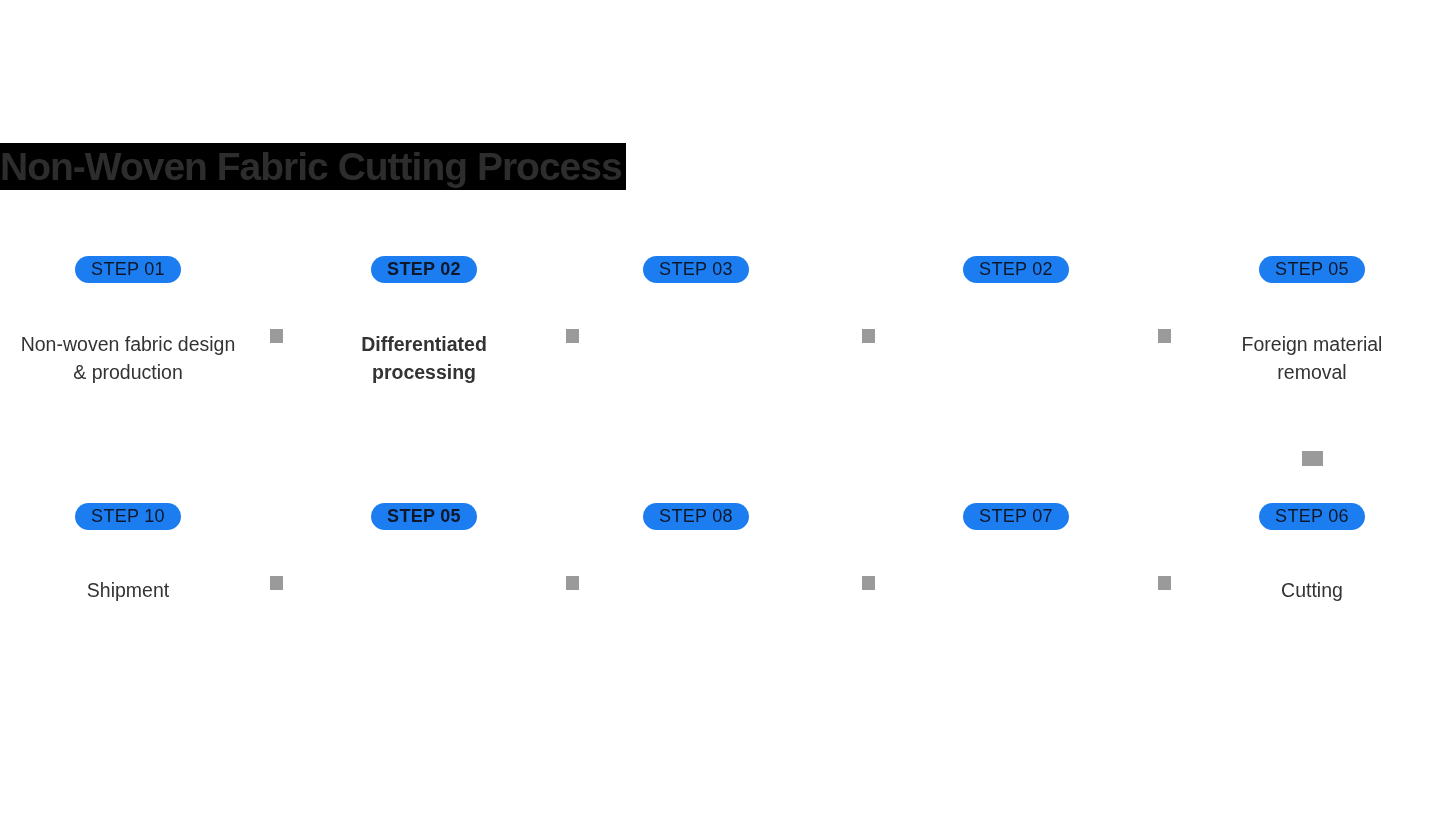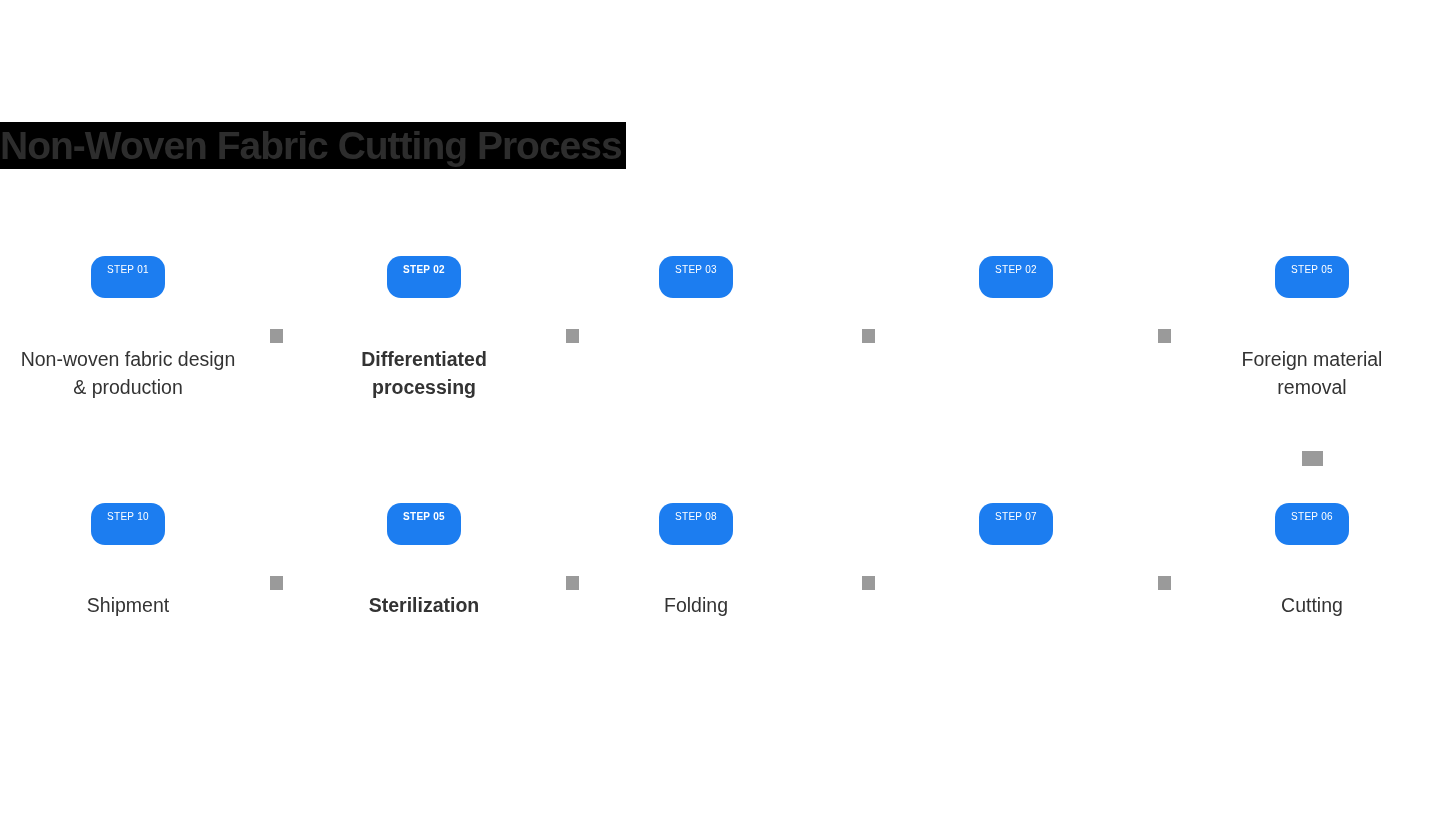--- a/index.html
+++ b/index.html
@@ -7,21 +7,21 @@
     --title-bg:#000000;
     --title-text:#2d2d2d;
     --label-text:#333333;
     --arrow-gray:#9a9a9a;
   }
   *{margin:0;padding:0;box-sizing:border-box;}
   html,body{width:1440px;height:816px;background:#ffffff;overflow:hidden;}
   body{position:relative;font-family:"Liberation Sans","DejaVu Sans",sans-serif;}
 
   .title-bar{
-    position:absolute;left:0;top:122px;height:47px;
+    position:absolute;left:0;top:143px;height:47px;
     display:inline-block;background:var(--title-bg);
     padding:0 4px 0 0;white-space:nowrap;
   }
   .title-bar h1{
     font-size:39px;line-height:47px;font-weight:700;
     letter-spacing:-1px;color:var(--title-text);
     font-family:"Liberation Sans","DejaVu Sans",sans-serif;
   }
 
   .step-cell{
@@ -29,24 +29,24 @@
   }
   .row1{top:256px;}
   .row2{top:503px;}
   .col1{left:-20px;}
   .col2{left:276px;font-weight:bold;}
   .col3{left:548px;}
   .col4{left:868px;}
   .col5{left:1164px;}
 
   .step-badge{
-    display:inline-block;height:42px;line-height:27px;
+    display:inline-block;height:27px;line-height:27px;
     padding:0 16px;border-radius:14px;
-    background:var(--accent-blue);color:#ffffff;
-    font-size:10px;letter-spacing:0.3px;
+    background:var(--accent-blue);color:#0f172a;
+    font-size:18px;letter-spacing:0.3px;
   }
   .row1 .step-label{margin-top:47px;}
   .row2 .step-label{margin-top:46px;}
   .step-label{
     font-size:19.5px;line-height:28px;color:var(--label-text);
     white-space:pre-line;
   }
 
   .arrow-sq{
     position:absolute;width:13px;height:14px;
@@ -92,25 +92,23 @@
   <div class="step-label">Foreign material
 removal</div>
 </div>
 
 <div class="step-cell row2 col1">
   <span class="step-badge">STEP 10</span>
   <div class="step-label">Shipment</div>
 </div>
 <div class="step-cell row2 col2">
   <span class="step-badge">STEP 05</span>
-  <div class="step-label">Sterilization</div>
 </div>
 <div class="step-cell row2 col3">
   <span class="step-badge">STEP 08</span>
-  <div class="step-label">Folding</div>
 </div>
 <div class="step-cell row2 col4">
   <span class="step-badge">STEP 07</span>
 </div>
 <div class="step-cell row2 col5">
   <span class="step-badge">STEP 06</span>
   <div class="step-label">Cutting</div>
 </div>
 
 <div class="arrow-sq arrow-top gap1"></div>

